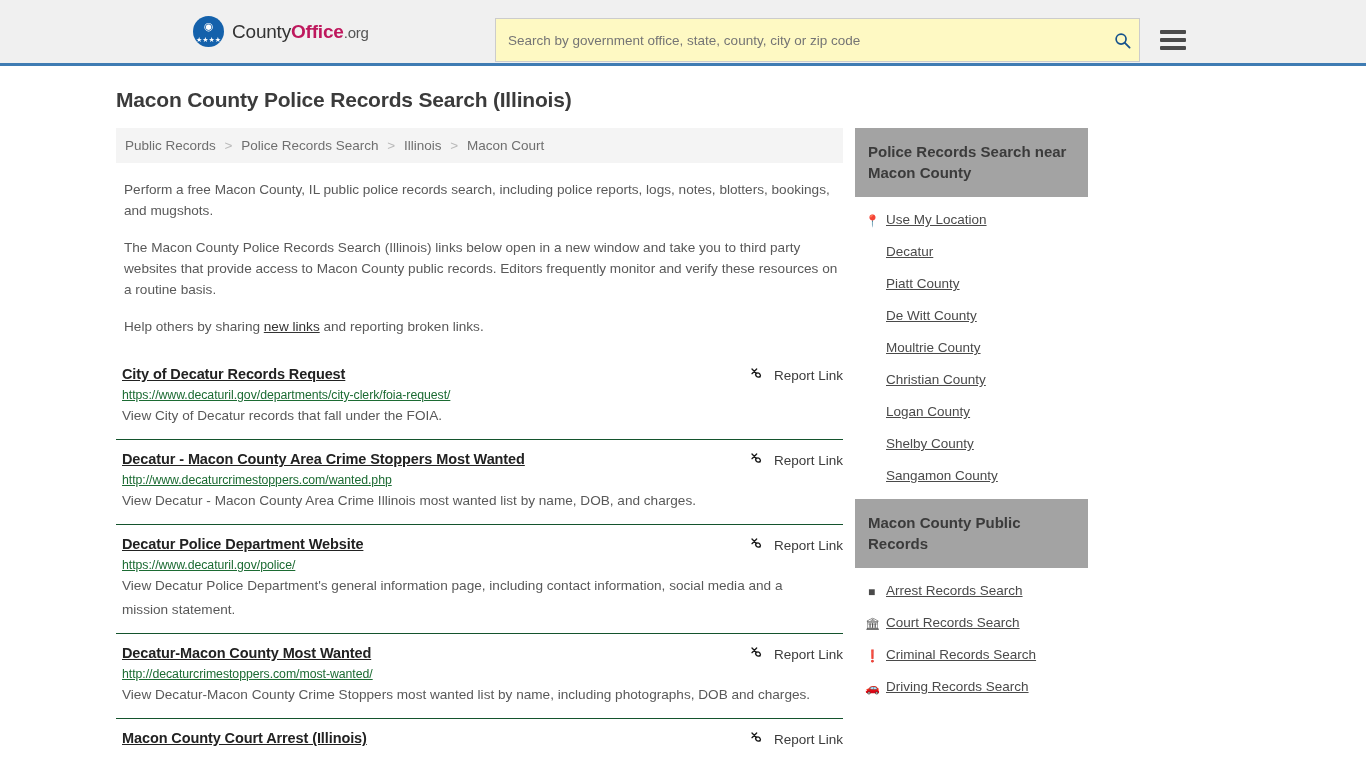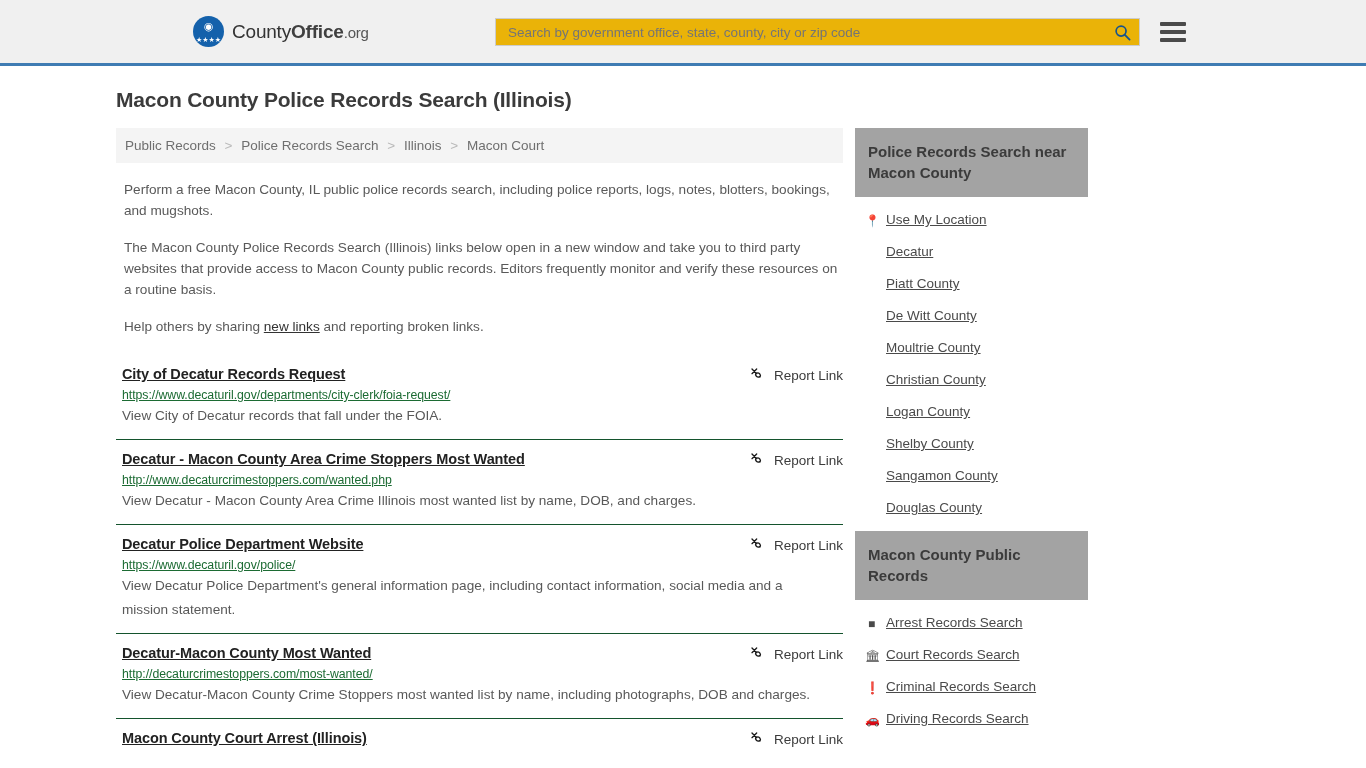--- a/index.html
+++ b/index.html
@@ -52,35 +52,35 @@
     letter-spacing: 0px;
     line-height: 1;
   }
   .logo-text {
     margin-left: 8px;
     font-size: 19px;
     color: #333333;
     letter-spacing: -0.2px;
     white-space: nowrap;
   }
-  .logo-text .b { color: #404040; font-weight: bold; }
+  .logo-text .b { color: #be185d; font-weight: bold; }
   .logo-text .c { color: #333333; }
   .logo-text .org { color: #555555; font-size: 15px; }
 
   .search-zone {
     position: absolute;
     left: 495px;
     top: 18px;
     display: flex;
     align-items: center;
   }
   .search-box {
     width: 645px;
-    height: 28px;
-    background: #eab308;
+    height: 44px;
+    background: #fef9c3;
     border: 1px solid #cccccc;
     display: flex;
     align-items: center;
     padding: 0 8px 0 10px;
   }
   .search-box input {
     flex: 1 1 auto;
     border: 0;
     outline: none;
     font-family: "Liberation Sans", sans-serif;
@@ -419,24 +419,20 @@
             <a href="#">Logan County</a>
           </div>
           <div class="side-item">
             <span class="s-icon"></span>
             <a href="#">Shelby County</a>
           </div>
           <div class="side-item">
             <span class="s-icon"></span>
             <a href="#">Sangamon County</a>
           </div>
-          <div class="side-item">
-            <span class="s-icon"></span>
-            <a href="#">Douglas County</a>
-          </div>
 
         </div>
       </section>
 
       <section class="side-panel">
         <div class="side-panel-head">Macon County Public Records</div>
         <div class="side-list">
 
           <div class="side-item">
             <span class="s-icon">■</span>

